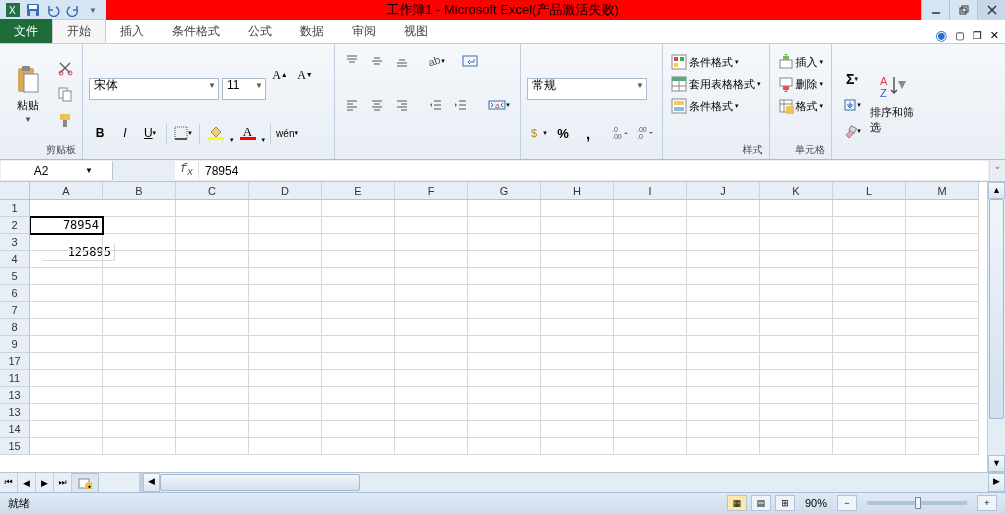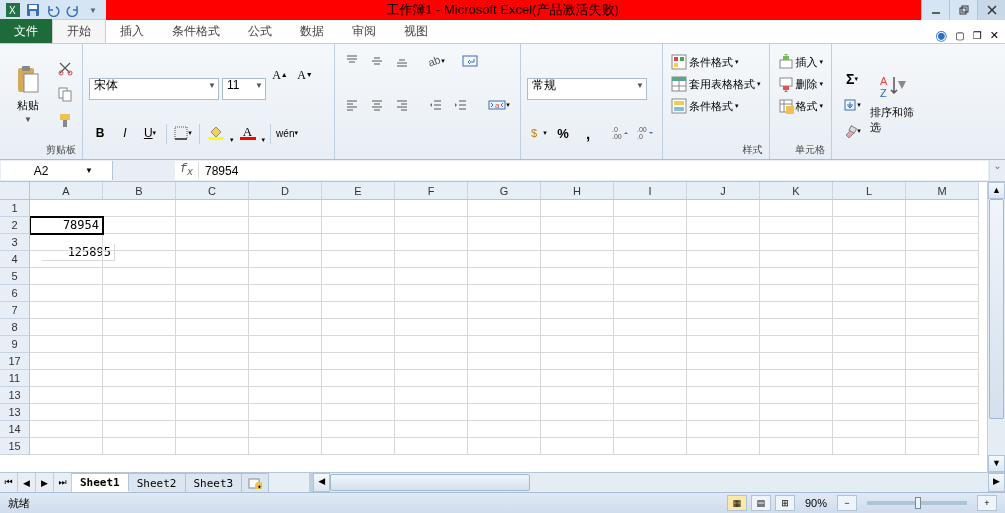--- a/index.html
+++ b/index.html
@@ -733,25 +733,20 @@
   </div>
 </div>
 
 <div class="sheetbar">
   <div class="sheet-nav">
     <div class="sheet-nav-btn">⏮</div>
     <div class="sheet-nav-btn">◀</div>
     <div class="sheet-nav-btn">▶</div>
     <div class="sheet-nav-btn">⏭</div>
   </div>
-  <div id="sheet-tabs" style="display:flex">
-      <div class="sheet-tab active">Sheet1</div>
-      <div class="sheet-tab inactive">Sheet2</div>
-      <div class="sheet-tab inactive">Sheet3</div>
-    </div>
   <div class="sheet-tab inactive" style="padding:0 6px">
       <svg width="14" height="12">
         <rect x="1" y="2" width="10" height="9" fill="#fff" stroke="#888"></rect>
         <circle cx="11" cy="9" r="4" fill="#f0c050"></circle>
         <text x="9" y="12" font-size="8">✦</text>
       </svg>
     </div>
   <div class="hscroll-area">
     <div style="width:4px;background:#c0cfe0;cursor:col-resize"></div>
     <div class="scroll-btn" style="width:17px;height:auto">◀</div>

